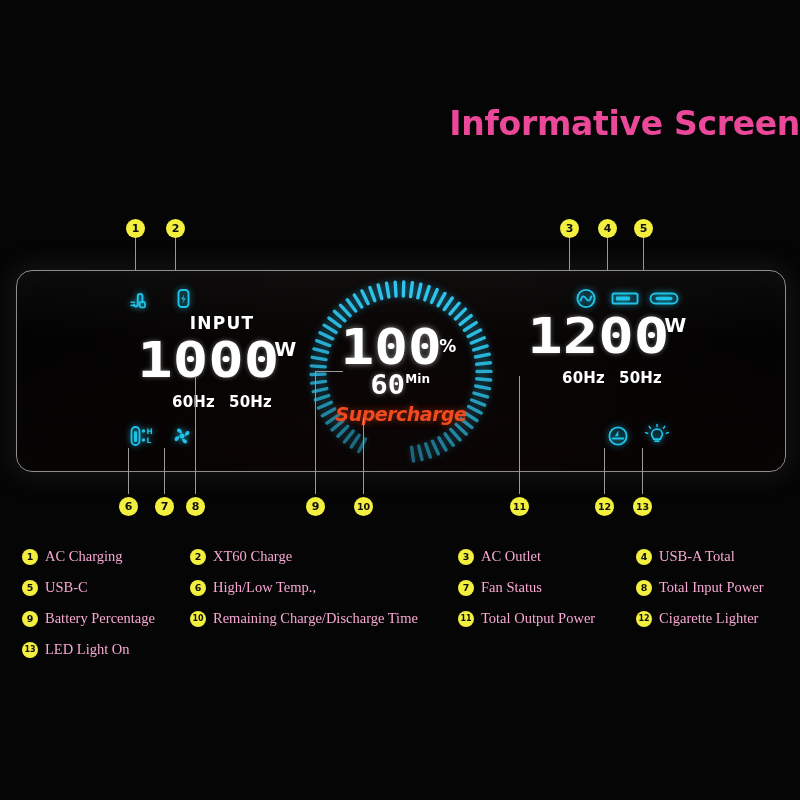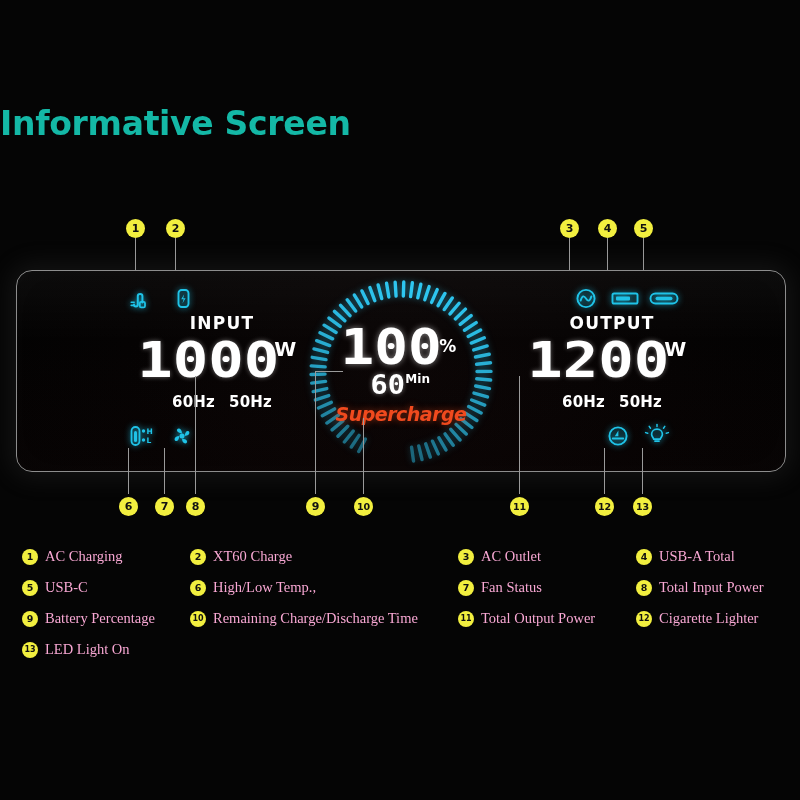--- a/index.html
+++ b/index.html
@@ -8,22 +8,22 @@
     background:#050505;
     font-family:"Liberation Sans", sans-serif;
     overflow:hidden;
     position:relative;
   }
   .stage{position:absolute;inset:0;}
 
   
   .title{
     position:absolute;left:0;right:0;top:104px;
-    text-align:left;
-    color:#14b8a6;
+    text-align:right;
+    color:#ec4899;
     font-size:33px;
     font-weight:700;
     letter-spacing:-0.3px;
     font-family:"DejaVu Sans", sans-serif;
   }
 
   
   .panel{
     position:absolute;
     left:16px;top:270px;width:768px;height:200px;
@@ -339,21 +339,20 @@
         </div>
         <div class="min-row">
           <span class="min-num">60</span>
           <span class="min-sym">Min</span>
         </div>
         <div class="supercharge">Supercharge</div>
       </div>
     </div>
 
     <div class="side output">
-      <div class="side-label">OUTPUT</div>
       <div class="value-row">
         <span class="num">1200</span>
         <span class="unit">W</span>
       </div>
       <div class="hz-row">
         <span>60Hz</span>
         <span>50Hz</span>
       </div>
     </div>
   </div>

